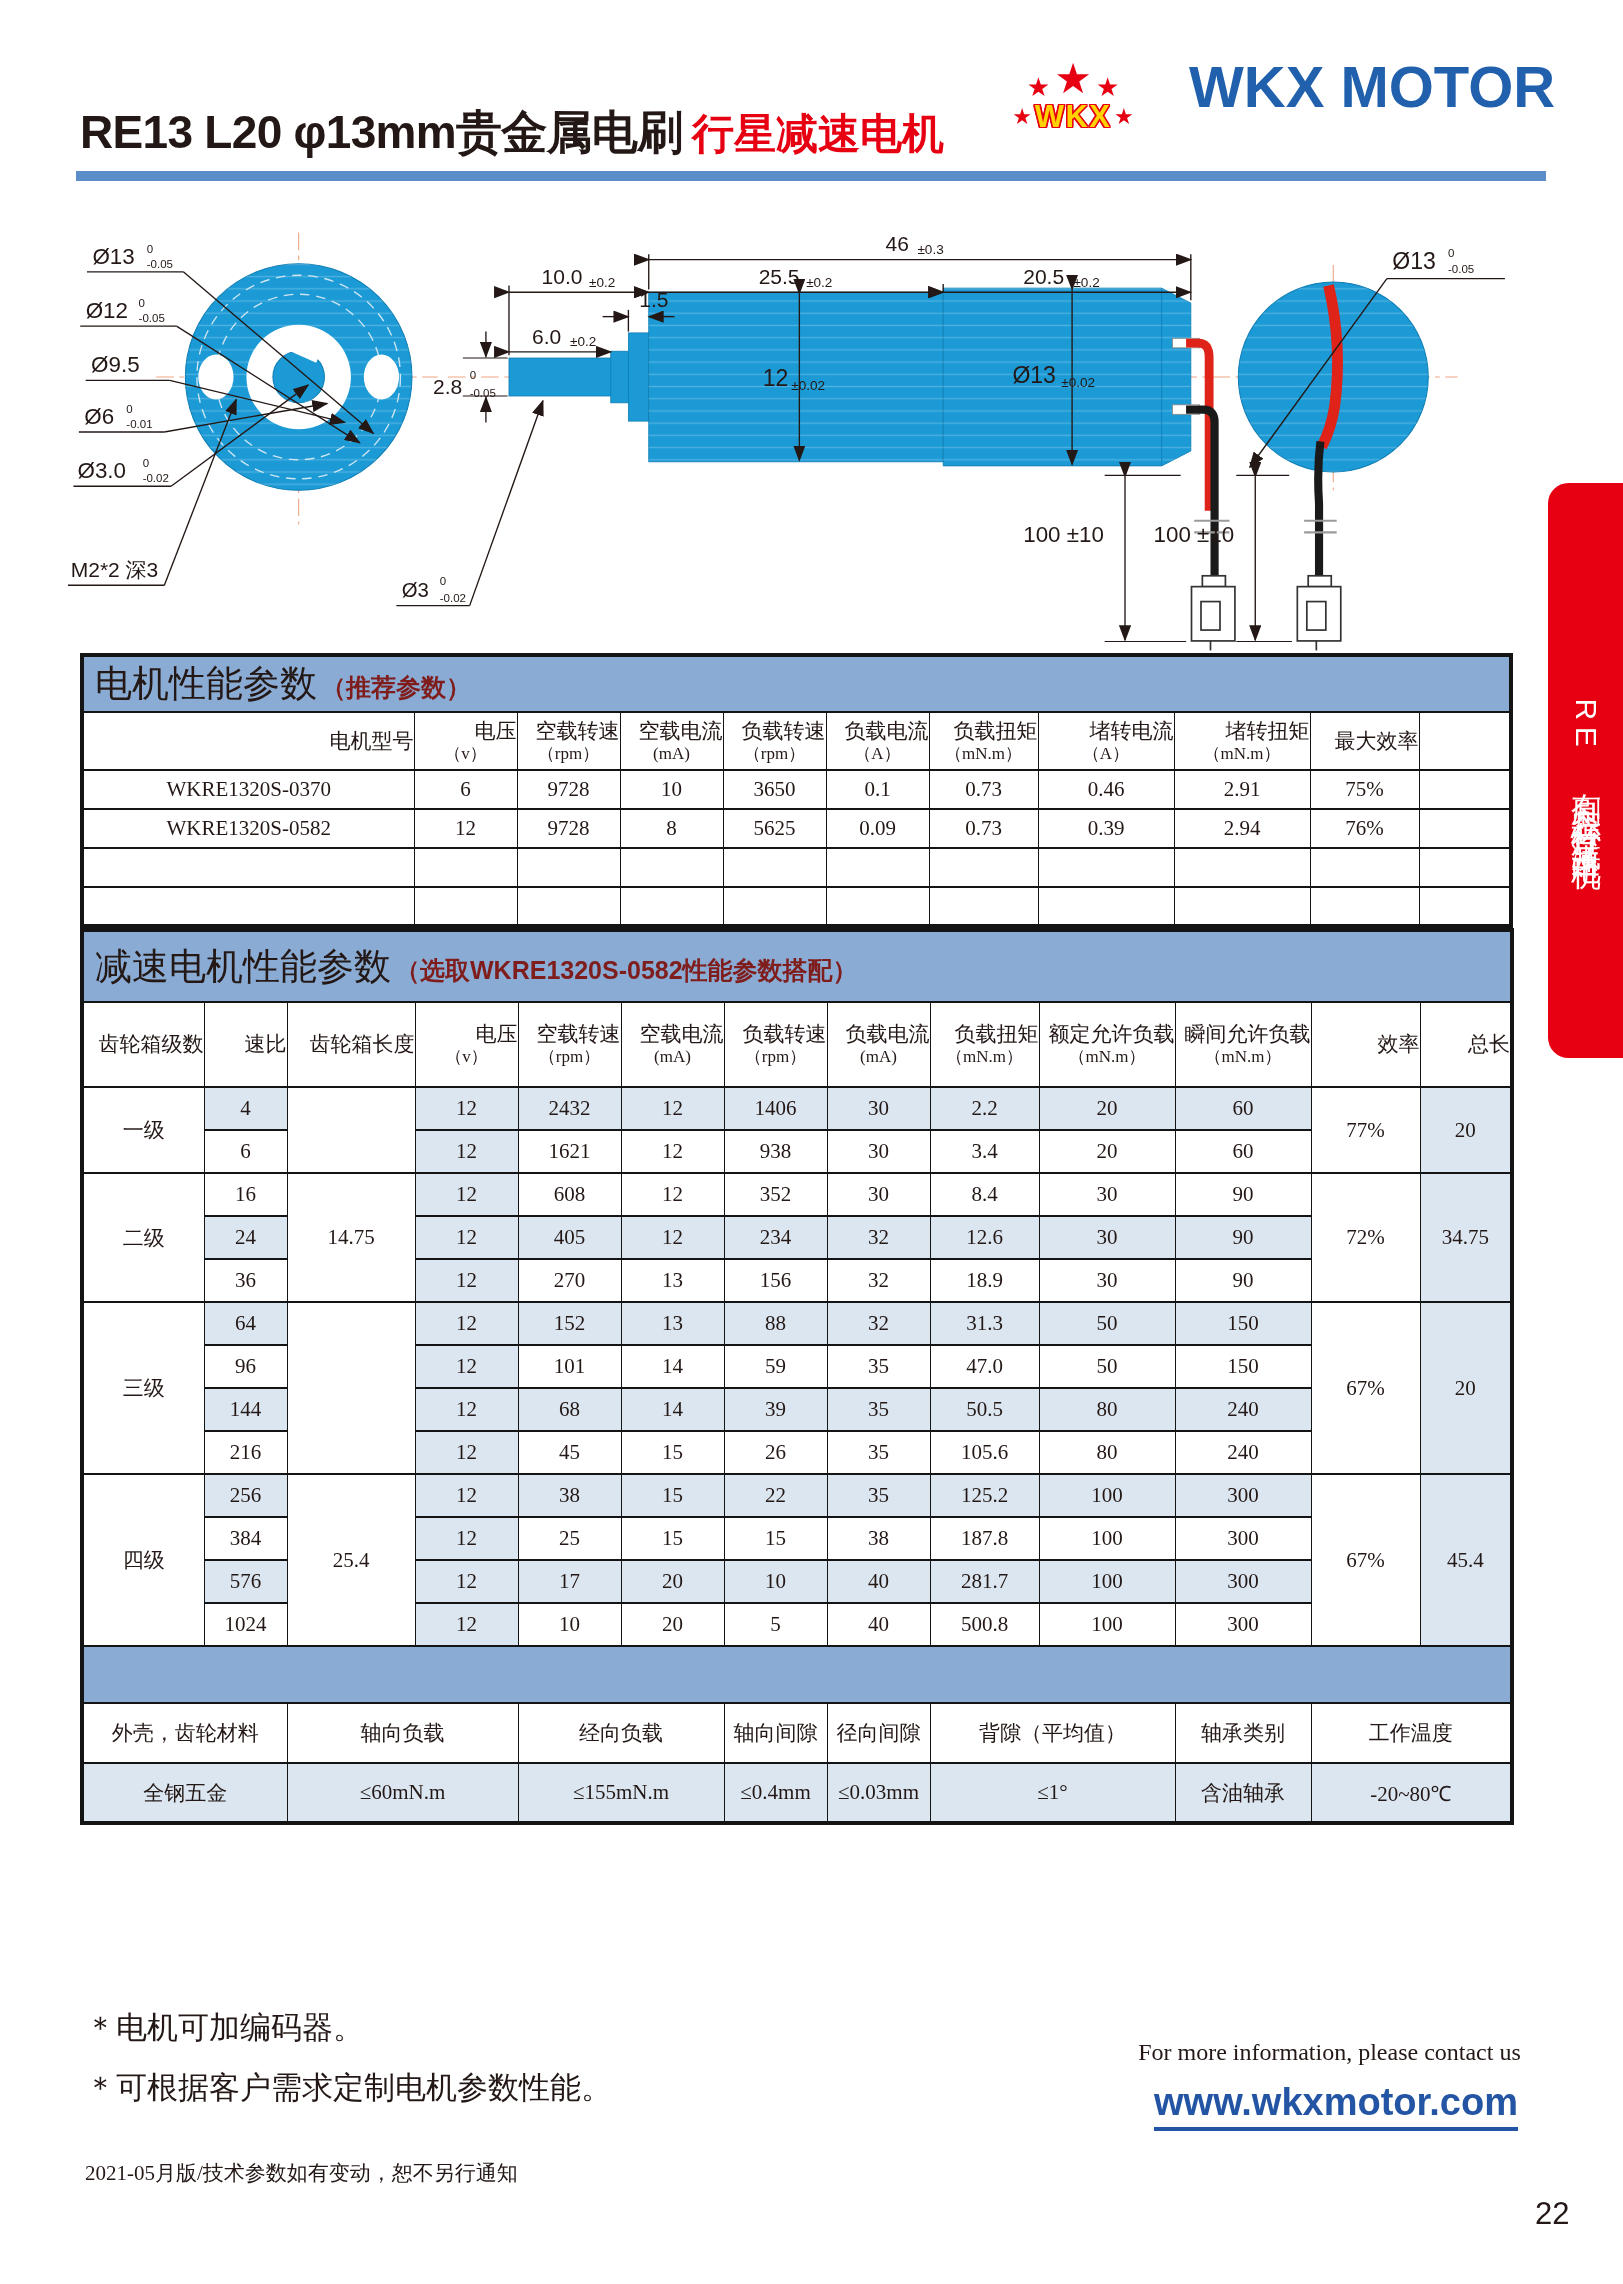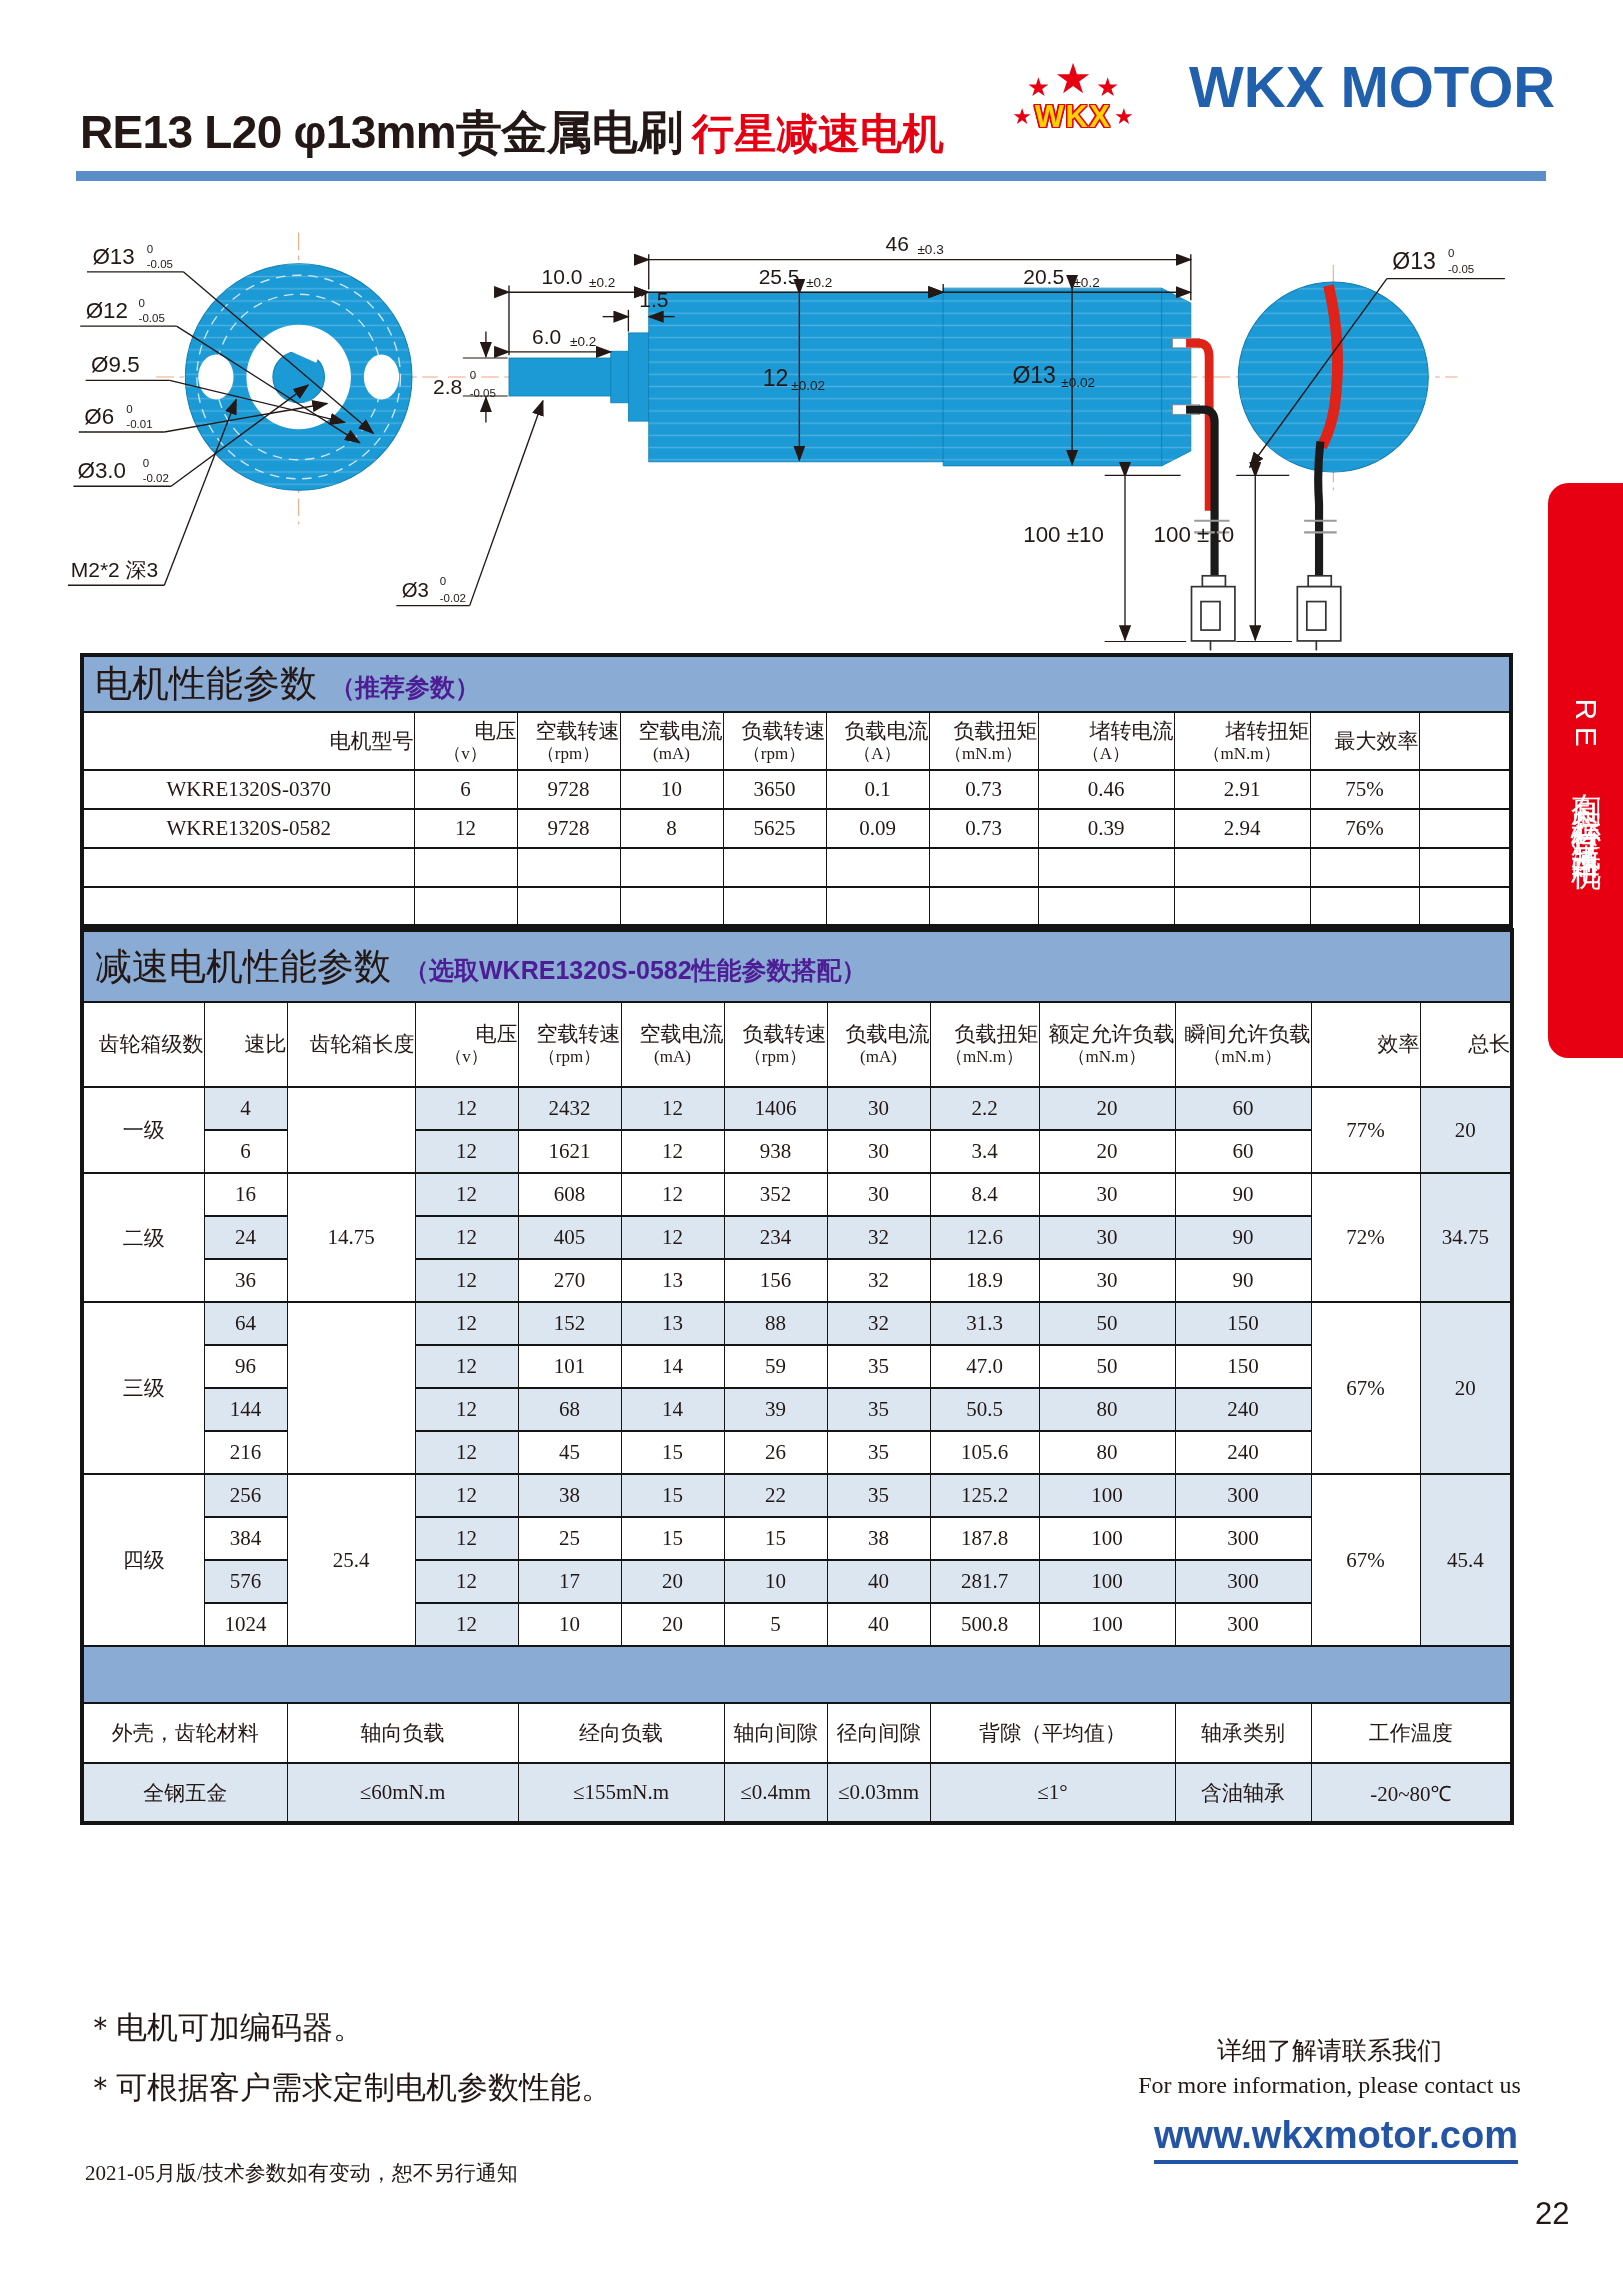--- a/index.html
+++ b/index.html
@@ -30,21 +30,21 @@
   .tblwrap{position:absolute;left:80px;top:653px;width:1435px;}
   table{border-collapse:collapse;table-layout:fixed;width:1431px;background:#fff;}
   table{border:4.1px solid #141414;}
   td,th{border-left:1.4px solid #141414;border-right:1.4px solid #141414;
         border-top:2.7px solid #141414;border-bottom:2.7px solid #141414;
         text-align:center;vertical-align:middle;padding:0;overflow:hidden;
         font-family:"Liberation Serif",serif;font-weight:normal;color:#231815;}
   tr.band td{background:#8aabd3;text-align:left;padding-left:11px;
         font-family:"Liberation Sans",sans-serif;}
   tr.band .bt{font-size:37px;font-weight:400;color:#231815;margin-top:22px;}
-  tr.band .bn{font-size:25px;font-weight:700;color:#4c1d95;margin-left:13px;}
+  tr.band .bn{font-size:25px;font-weight:700;color:#7f1d1d;margin-left:4px;}
   tr.band{height:57px;}
   .gt tr.band{height:72px;}
   .mt tr.head{height:58px;} .mt tr.data{height:39px;}
   .gt tr.head{height:85px;} .gt tr.data{height:43px;}
   .gt tr.band2{height:57px;} .gt tr.band2 td{background:#8aabd3;}
   .gt tr.spec{height:60px;}
   th .t,td .t{font-size:21px;line-height:1.25;text-align:right;}
   th .u,td .u{font-size:17px;line-height:1.2;}
   tr.data td{font-size:21px;}
   td.sh{background:#dce6f1;}
@@ -644,20 +644,19 @@
       </table>
   </div>
 
   <div class="notes">
     <div>＊电机可加编码器。</div>
     <div>＊可根据客户需求定制电机参数性能。</div>
   </div>
   <div class="version">2021-05月版/技术参数如有变动，恕不另行通知</div>
 
   <div class="contact">
-    <div class="c1">详细了解请联系我们</div>
     <div class="c2">For more information, please contact us</div>
     <span class="site">www.wkxmotor.com</span>
   </div>
 
   <div class="pageno">22</div>
 </div>
 
 
 </body></html>

